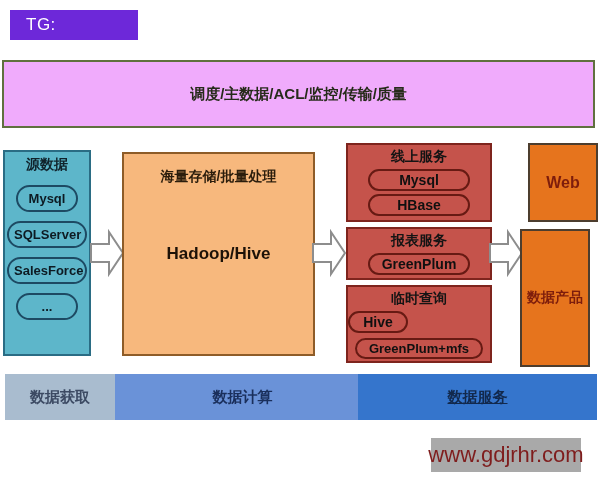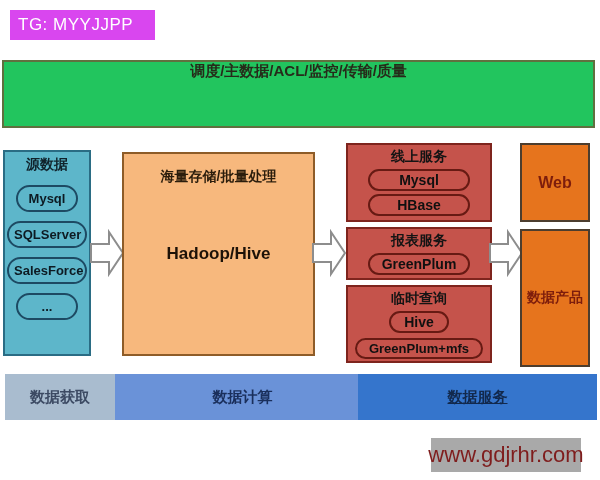--- a/index.html
+++ b/index.html
@@ -1,28 +1,28 @@
 <!DOCTYPE html>
 <html><head>
 <meta charset="utf-8">
 <style>
   * { margin:0; padding:0; box-sizing:border-box; }
   html,body { background:#fff; }
   body { font-family:"Liberation Sans","DejaVu Sans",sans-serif; }
   .page { position:relative; width:600px; height:480px; background:#ffffff; overflow:hidden; }
 
   
-  .tg-box { position:absolute; left:10px; top:10px; width:145px; height:30px;
-            background:#d946ef; color:#ffffff; font-size:17px; line-height:30px;
-            padding-left:8px; letter-spacing:0.5px; }
+  .tg-box { position:absolute; left:10px; top:10px; width:128px; height:30px;
+            background:#6d28d9; color:#ffffff; font-size:17px; line-height:30px;
+            padding-left:16px; letter-spacing:0.5px; }
 
   
   .banner { position:absolute; left:2px; top:60px; width:593px; height:68px;
-            background:#22c55e; border:2px solid #60703f; display:flex;
-            align-items:flex-start; justify-content:center; font-size:15px;
+            background:#f0abfc; border:2px solid #60703f; display:flex;
+            align-items:center; justify-content:center; font-size:15px;
             font-weight:700; color:#262b1a; }
 
   
   .source-box { position:absolute; left:3px; top:150px; width:88px; height:206px;
                 background:#5db6ca; border:2px solid #2a6c84; }
   .source-title { margin-top:4px; text-align:center; font-weight:700; font-size:14px; color:#10222b; }
   .source-pills { display:flex; flex-direction:column; align-items:center; gap:9px; margin-top:11px; }
   .teal-pill { border:2px solid #1d4a63; border-radius:16px; font-weight:700; font-size:13px;
                color:#0d1a22; text-align:center; padding:4px 5px; min-width:62px; max-width:80px; }
 
@@ -35,28 +35,28 @@
 
   
   .svc-box { position:absolute; left:346px; width:146px; background:#c5534b; border:2px solid #7e241d; }
   .svc-online { top:143px; height:79px; }
   .svc-report { top:227px; height:53px; }
   .svc-adhoc  { top:285px; height:78px; }
   .svc-title { text-align:center; font-weight:700; font-size:14px; color:#141414; margin-top:3px; }
   .red-pill { border:2px solid #671a13; border-radius:14px; text-align:center; font-weight:700;
               font-size:14px; color:#101010; padding:1px 0; }
   .w100 { width:102px; margin:3px auto 0; }
-  .pill-row { display:flex; justify-content:center; gap:10px; margin-top:3px; }
+  .pill-row { display:flex; justify-content:flex-end; gap:10px; margin-top:3px;flex-direction:column; }
   .pill-sm { width:60px; }
   .pill-wide { width:128px; margin:5px auto 0; font-size:13px; }
 
   
   .out-box { position:absolute; left:520px; width:70px; background:#e6741d;
              border:2px solid #4c3d2e; display:flex; align-items:center; justify-content:center; }
-  .out-web { top:143px; height:79px; color:#7d1d0c; font-size:16px; font-weight:700; }
+  .out-web { top:143px; height:79px; color:#7d1d0c; font-size:16px; font-weight:700;margin-left:8px; }
   .out-product { top:229px; height:138px; color:#7d1d0c; font-size:14px; font-weight:700; }
 
   
   .arrow { position:absolute; width:34px; height:48px; }
   .arrow-1 { left:90px;  top:229px; }
   .arrow-2 { left:312px; top:229px; }
   .arrow-3 { left:489px; top:229px; }
 
   
   .footer-bar { position:absolute; left:5px; top:374px; width:592px; height:46px; display:flex; }

